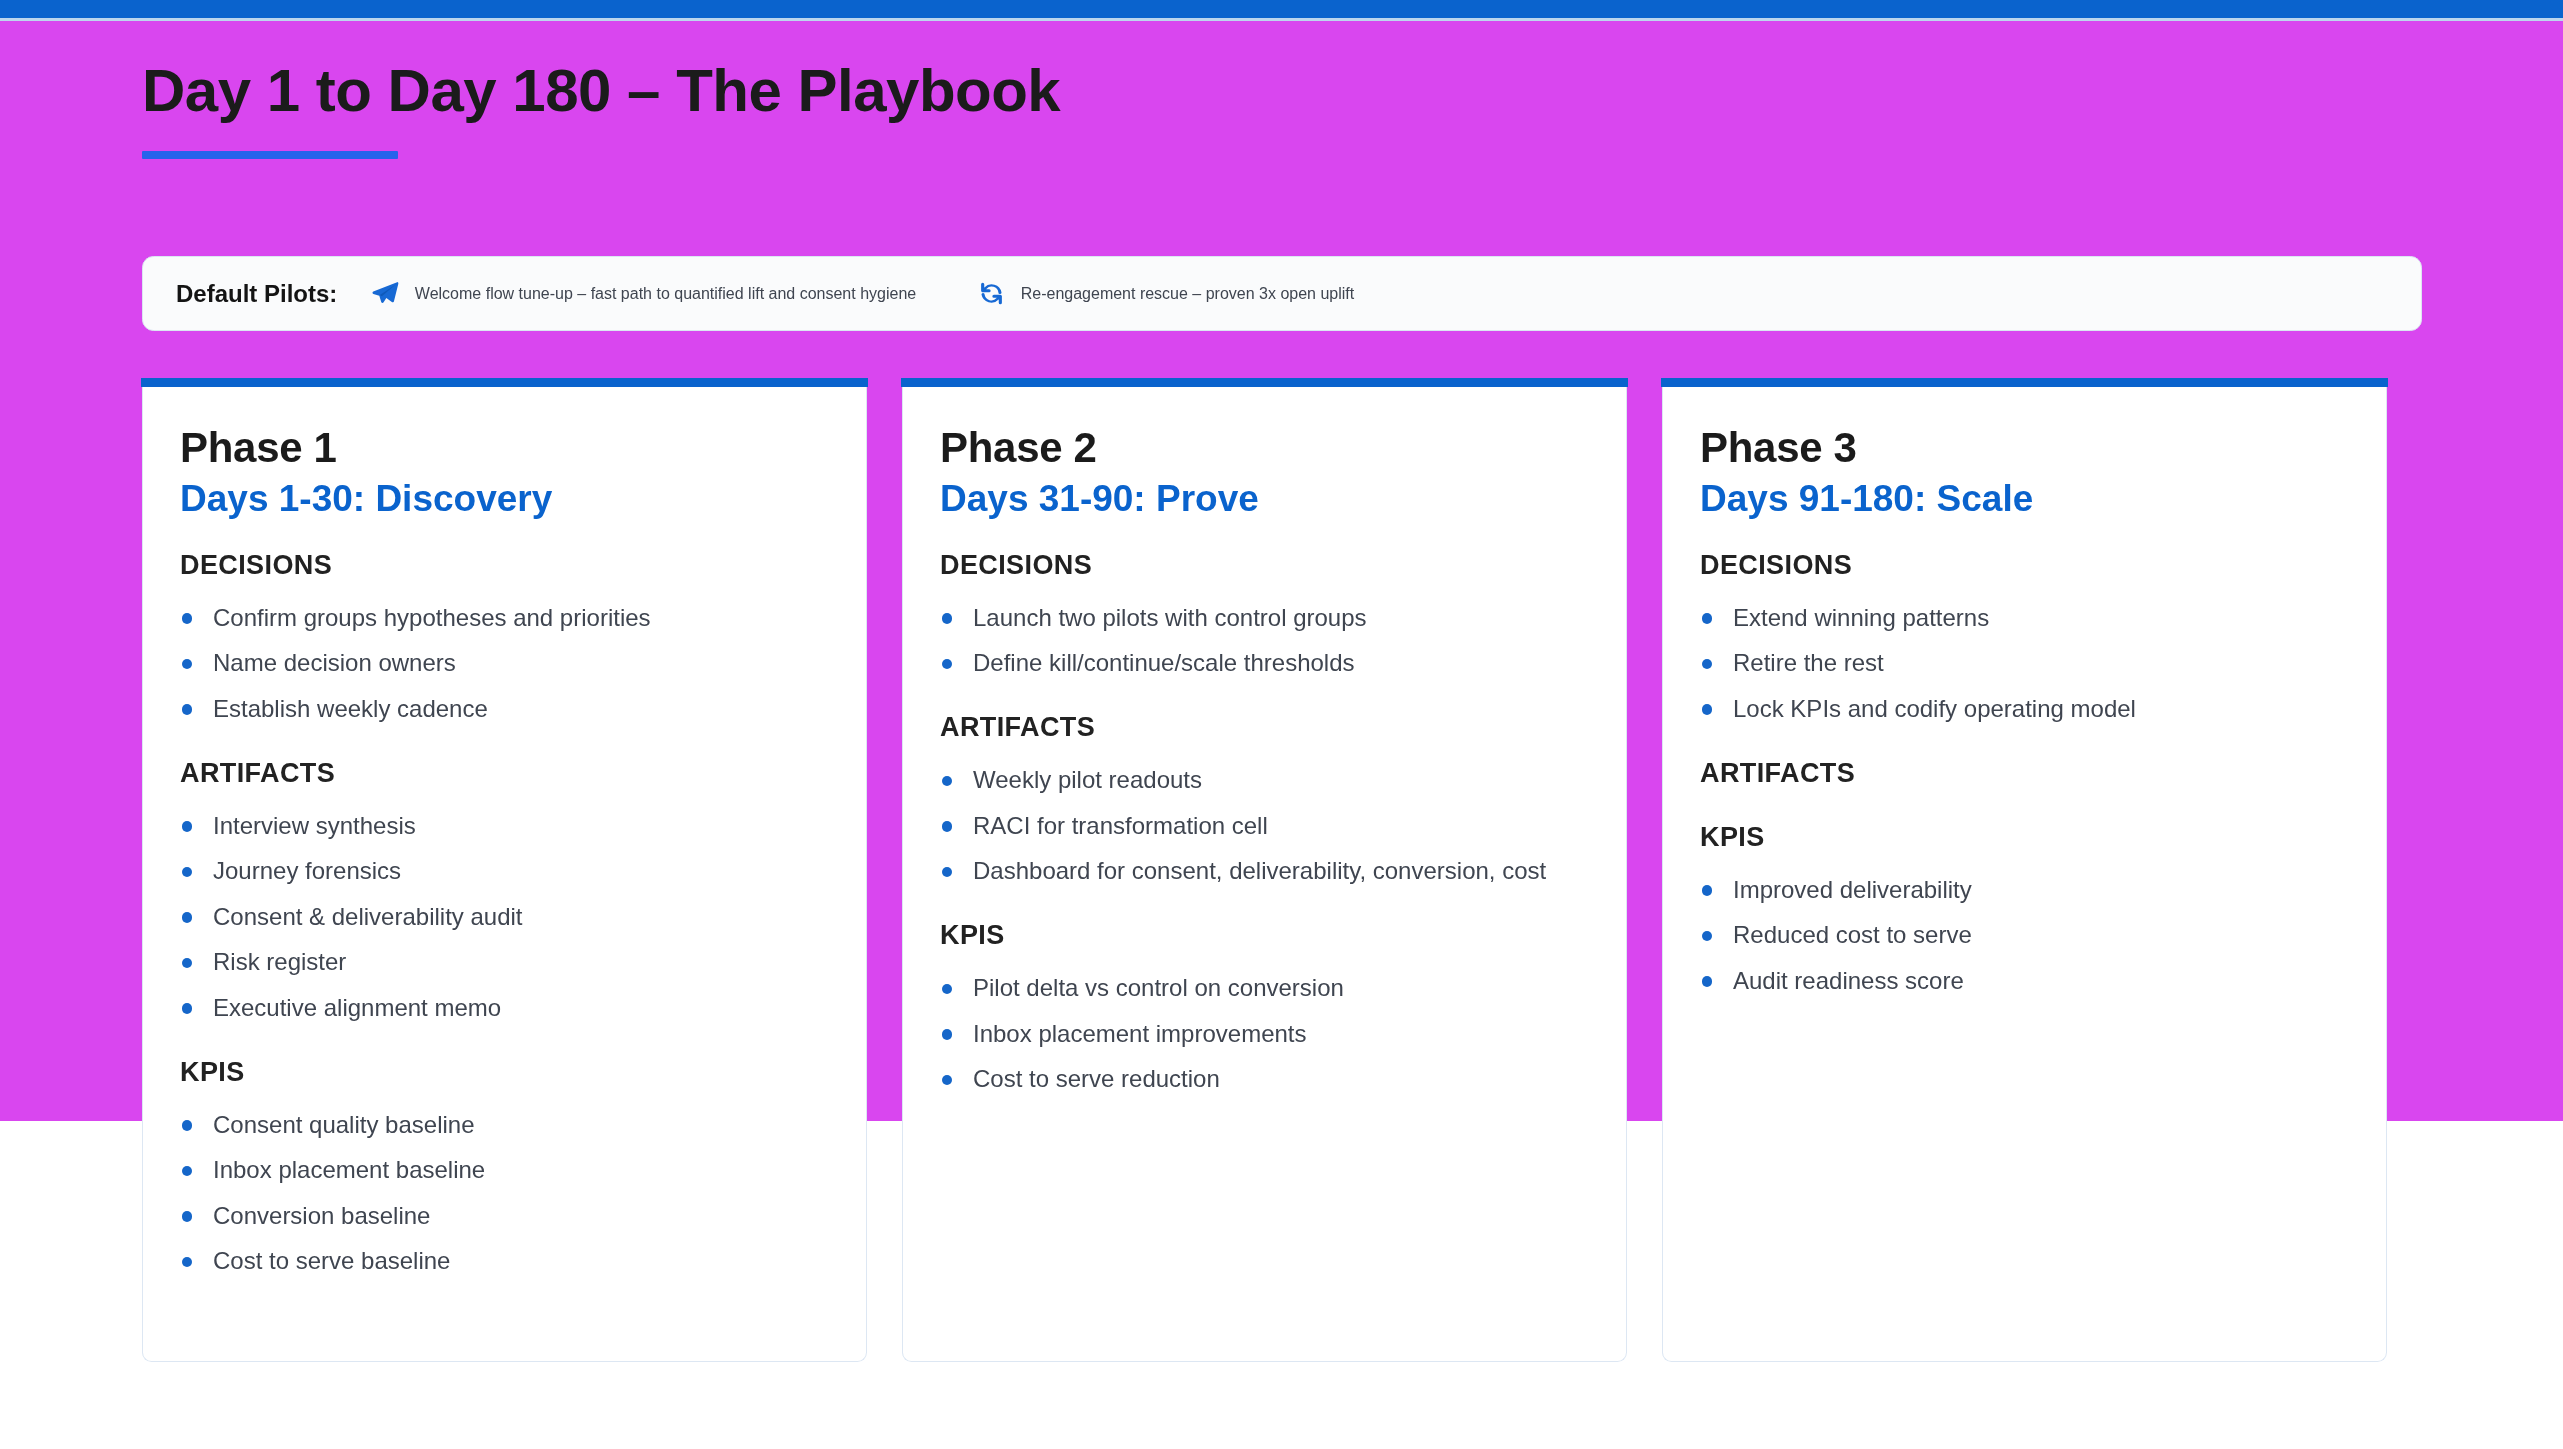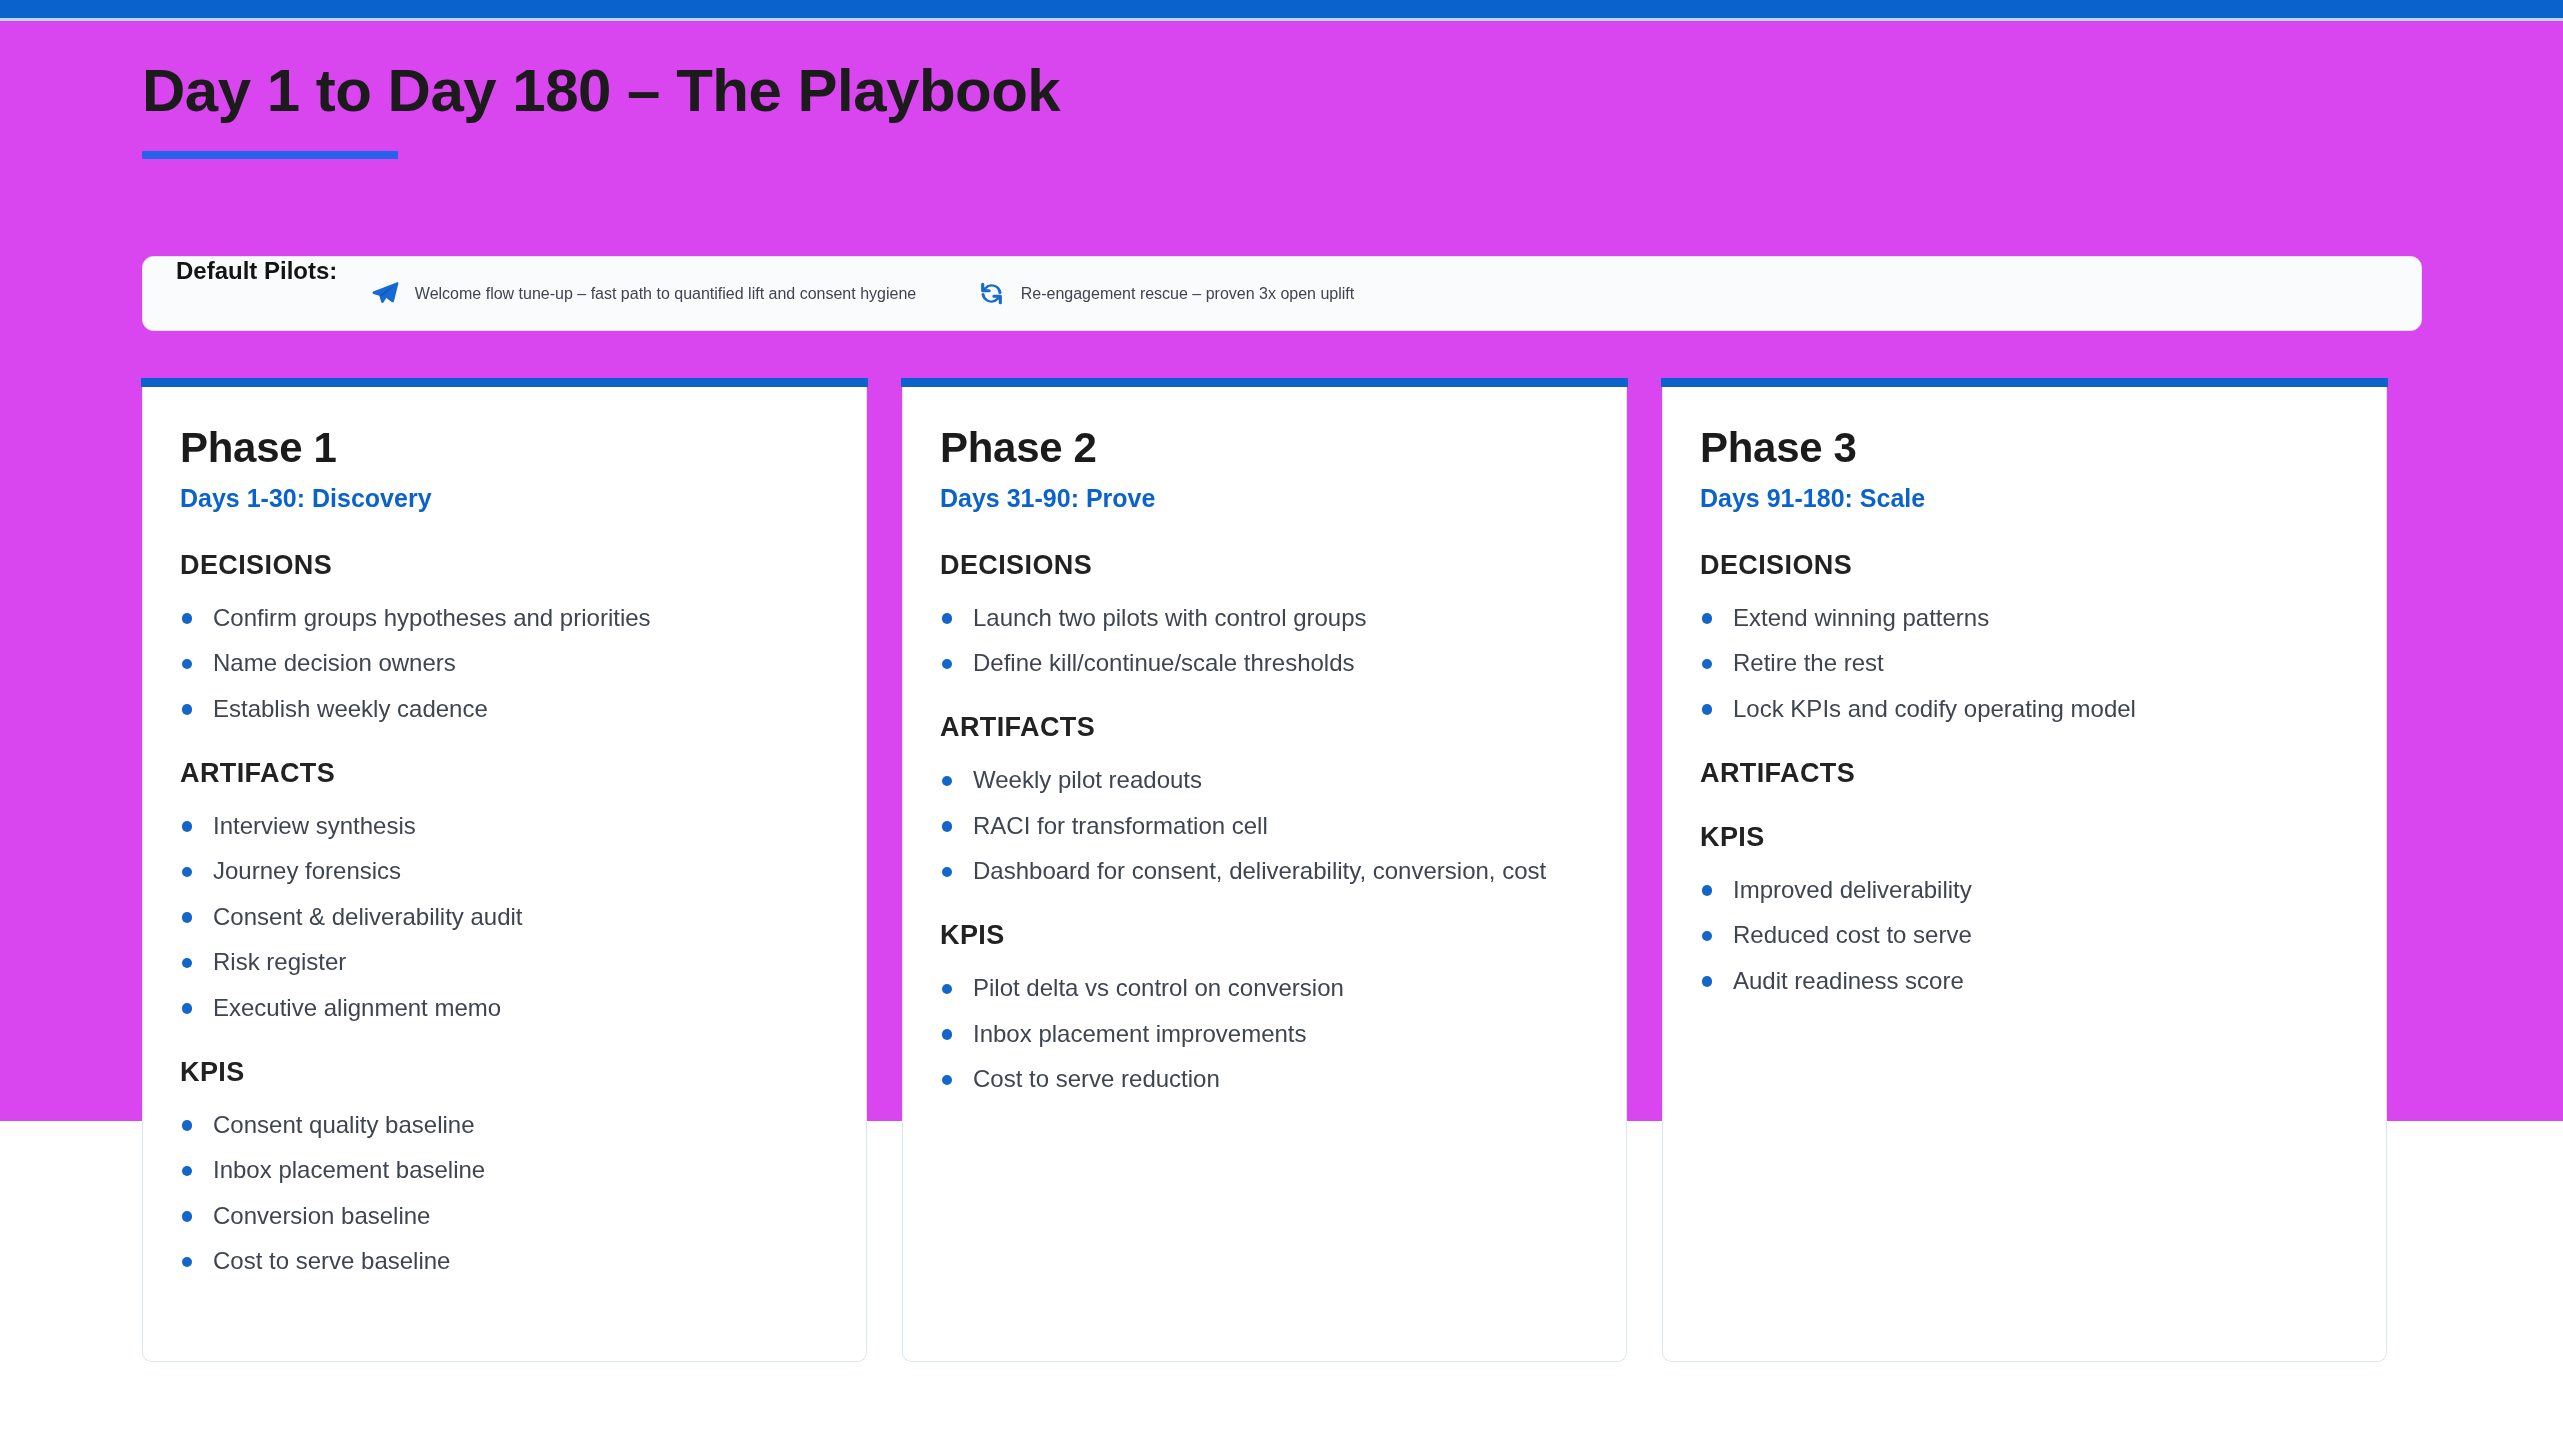--- a/index.html
+++ b/index.html
@@ -74,20 +74,21 @@
     position: absolute;
     left: 142px;
     top: 235px;
     width: 2280px;
     height: 75px;
     box-sizing: border-box;
     background: #fafbfc;
     border: 1.9px solid #dbe6f2;
     border-radius: 11.5px;
     display: flex;
+    align-items: center;
     padding: 0 33px;
   }
   .pilots-label {
     font-size: 24px;
     font-weight: 700;
     color: #141414;
     margin-right: 33px;
     white-space: nowrap;
   }
   .pilot-item {
@@ -143,21 +144,21 @@
     margin: 0;
     padding-top: 35px;
     font-size: 42px;
     line-height: 52px;
     font-weight: 700;
     color: #1b1b1b;
     letter-spacing: -0.3px;
   }
   .card-subtitle {
     margin: 5.8px 0 0 0;
-    font-size: 25px;
+    font-size: 37px;
     line-height: 37px;
     font-weight: 700;
     color: #0a63cd;
   }
   .section {
     margin-top: 33px;
   }
   .section:first-of-type {
     margin-top: 40px;
   }

